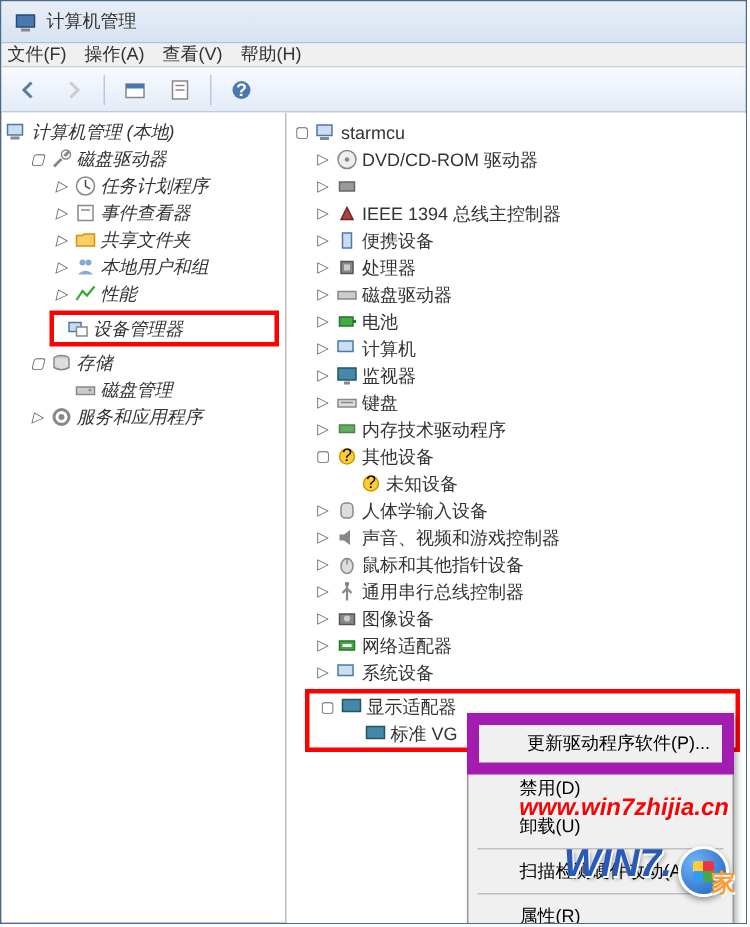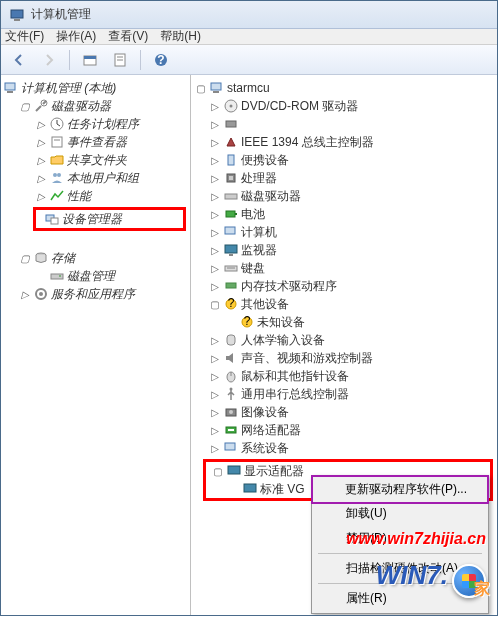--- a/index.html
+++ b/index.html
@@ -19,21 +19,21 @@
 .tree-item { display: flex; align-items: center; height: 18px; padding: 0 2px; white-space: nowrap; }
 .expander { width: 16px; height: 16px; display: flex; align-items: center; justify-content: center; cursor: pointer; color: #666; font-size: 10px; }
 .tree-icon { width: 16px; height: 16px; margin-right: 2px; display: flex; align-items: center; justify-content: center; }
 .tree-label { color: #333; }
 .indent1 { padding-left: 16px; }
 .indent2 { padding-left: 32px; }
 .highlight-red { border: 3px solid #ff0000; position: relative; z-index: 5; }
 .context-menu { position: absolute; background: #f0f0f0; border: 1px solid #979797; box-shadow: 2px 2px 4px rgba(0,0,0,0.3); z-index: 100; padding: 2px; }
 .context-menu .menu-item { padding: 4px 24px 4px 32px; white-space: nowrap; position: relative; }
 .context-menu .menu-sep { height: 1px; background: #c0c0c0; margin: 2px 4px; }
-.context-menu .menu-item.highlighted { border: 2px solid #a21caf; margin: -3px; z-index: 2; }
+.context-menu .menu-item.highlighted { border: 8px solid #a21caf; margin: -3px; z-index: 2; }
 .watermark { position: absolute; right: 14px; bottom: 70px; color: #ff0000; font-weight: bold; font-style: italic; font-size: 16px; z-index: 200; text-shadow: 1px 1px 0 #fff; }
 .win7logo { position: absolute; right: 14px; bottom: 20px; z-index: 200; }
 .win7logo .txt { font-size: 26px; font-weight: bold; font-style: italic; color: #2a5ab8; text-shadow: 1px 1px 0 #fff, 2px 2px 3px rgba(0,0,0,0.3); }
 .win7logo .circle { display: inline-block; width: 34px; height: 34px; border-radius: 50%; background: radial-gradient(circle at 30% 30%, #6fb4ff, #1a5fb4); vertical-align: middle; margin-left: 4px; position: relative; border: 2px solid #fff; box-shadow: 0 2px 4px rgba(0,0,0,0.4); }
 .win7logo .circle::after { content: ""; position: absolute; width: 14px; height: 14px; left: 8px; top: 8px; background: conic-gradient(#e34 0 90deg, #4a4 90deg 180deg, #39f 180deg 270deg, #fc3 270deg 360deg); border-radius: 2px; }
 .win7logo .jia { position: absolute; right: -4px; bottom: -2px; font-size: 16px; font-weight: bold; color: #ff9933; text-shadow: 1px 1px 0 #fff; }
 svg { display: block; }
 </style>
 </head>
 <body>
@@ -154,21 +154,21 @@
       </div>
       <div class="tree-item indent2">
         <span class="expander">▷</span>
         <span class="tree-icon">
             <svg width="16" height="16">
               <path d="M2 12 L6 6 L9 9 L14 3" stroke="#3a3" fill="none" stroke-width="1.5"></path>
             </svg>
           </span>
         <span class="tree-label">性能</span>
       </div>
-      <div style="margin:2px 4px 18px 32px;" class="highlight-red">
+      <div style="margin:2px 4px 2px 32px;" class="highlight-red">
         <div class="tree-item" style="padding-left:8px;">
           <span class="tree-icon">
               <svg width="16" height="16">
                 <rect x="2" y="4" width="8" height="6" fill="#cde" stroke="#4a78b0"></rect>
                 <rect x="7" y="7" width="7" height="6" fill="#fff" stroke="#888"></rect>
               </svg>
             </span>
           <span class="tree-label">设备管理器</span>
         </div>
       </div>
@@ -421,22 +421,22 @@
               <svg width="16" height="16">
                 <rect x="2" y="3" width="12" height="8" fill="#48a" stroke="#256"></rect>
               </svg>
             </span>
           <span class="tree-label">标准 VG</span>
         </div>
       </div>
 
       <div class="context-menu" style="left:120px; top:400px; width:178px;">
         <div class="menu-item highlighted"><span>更新驱动程序软件(P)...</span></div>
+        <div class="menu-item"><span>禁用(D)</span></div>
         <div class="menu-item"><span>卸载(U)</span></div>
-        <div class="menu-item"><span>禁用(D)</span></div>
         <div class="menu-sep"></div>
         <div class="menu-item"><span>扫描检测硬件改动(A)</span></div>
         <div class="menu-sep"></div>
         <div class="menu-item"><span>属性(R)</span></div>
       </div>
 
     </div>
   </div>
 </div>
 

